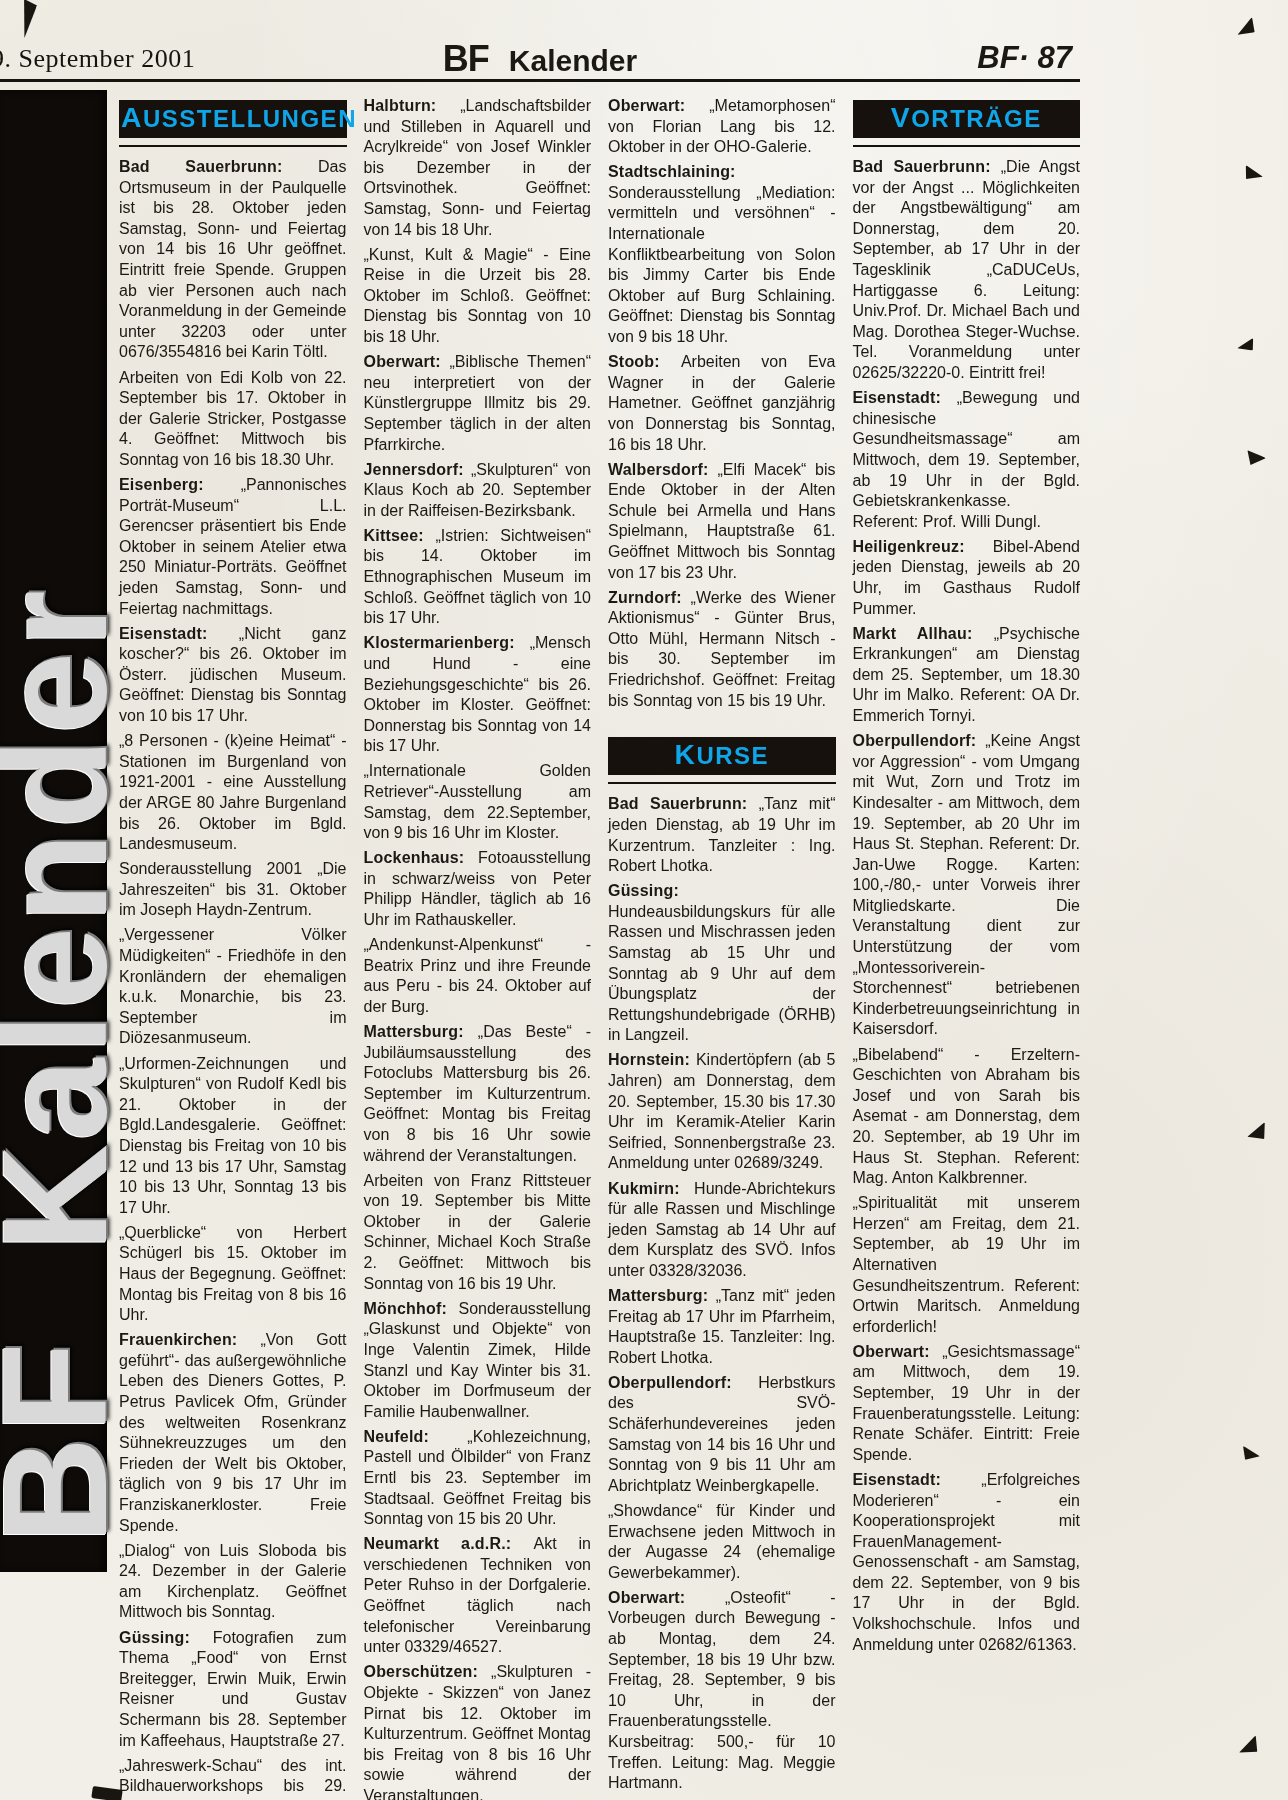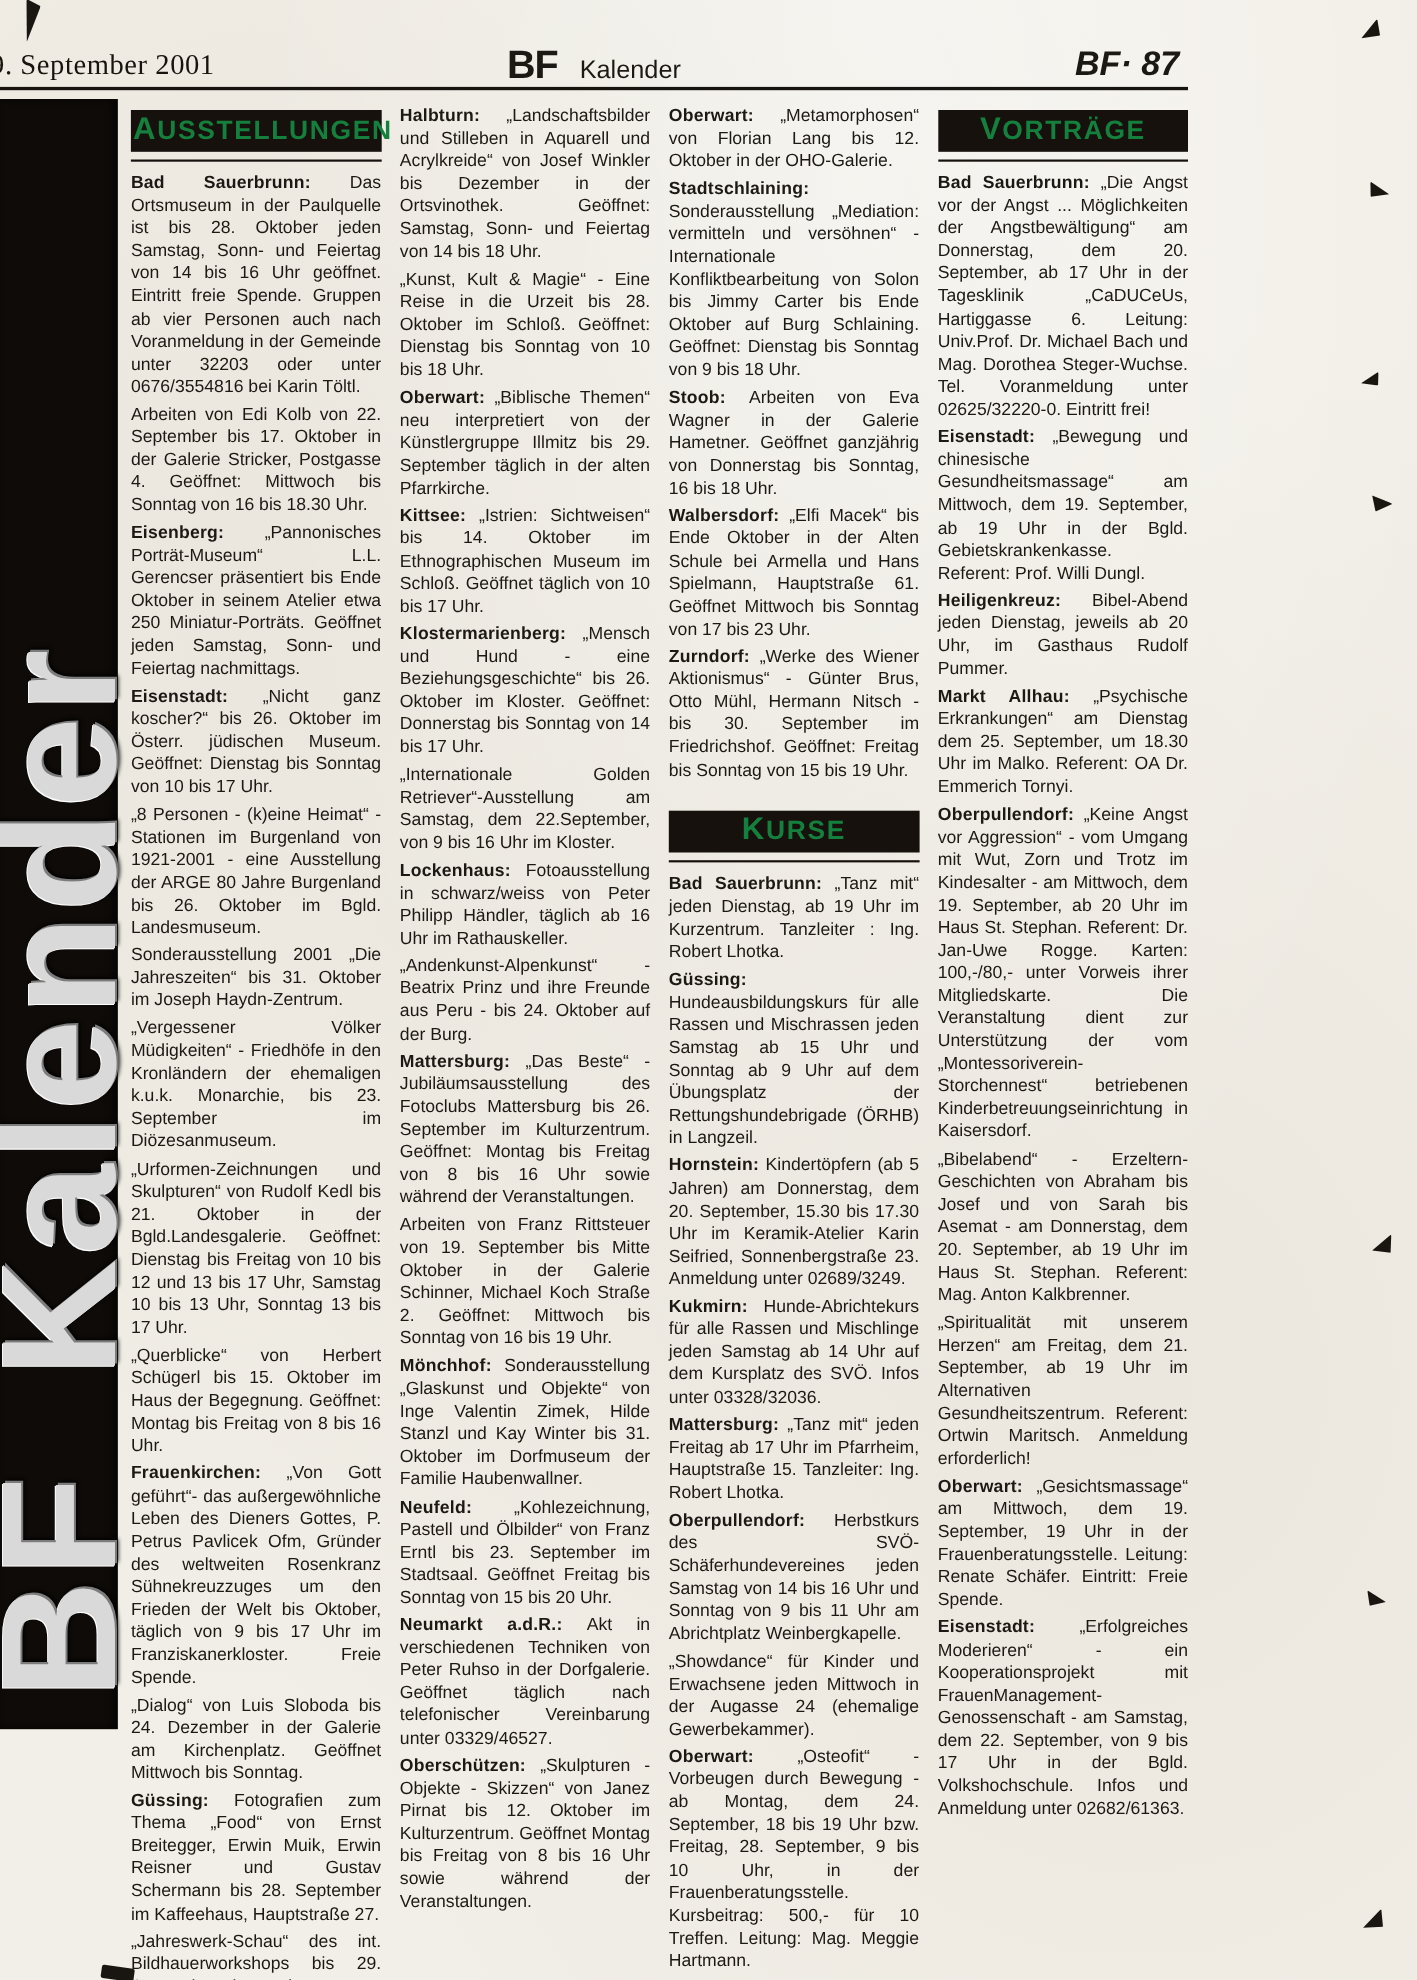--- a/index.html
+++ b/index.html
@@ -11,39 +11,39 @@
       radial-gradient(ellipse at 20% 30%, rgba(210,205,190,.25), transparent 60%),
       radial-gradient(ellipse at 80% 70%, rgba(215,210,196,.28), transparent 55%),
       radial-gradient(ellipse at 60% 10%, rgba(255,255,255,.5), transparent 50%),
       #f2efe8;}
   
   .masthead{position:absolute;left:0;top:0;width:1080px;height:82px;}
   .mast-date{position:absolute;left:-9px;top:44px;font-family:"Liberation Serif",serif;
              font-size:26px;letter-spacing:.5px;color:#17130e;}
   .mast-center{position:absolute;left:0;right:0;top:38px;text-align:center;white-space:nowrap;}
   .mast-bf{font-weight:bold;font-size:36px;letter-spacing:-1px;}
-  .mast-kal{font-weight:normal;font-size:23px;margin-left:20px;}
+  .mast-kal{font-weight:bold;font-size:30px;margin-left:20px;}
   .mast-page{position:absolute;right:8px;top:40px;font-weight:bold;font-size:31px;letter-spacing:0;font-style:italic;}
   .mast-rule{position:absolute;left:0;top:79px;width:1080px;height:3px;background:#17130e;}
   
   .banner{position:absolute;left:0;top:90px;width:107px;height:1482px;background:#0e0b08;
           box-shadow:inset -4px 0 8px rgba(0,0,0,.6);}
   .banner-text{position:absolute;left:50%;top:0;height:100%;transform:translateX(-50%) rotate(180deg);
       writing-mode:vertical-rl;font-weight:bold;font-size:148px;line-height:107px;
       letter-spacing:4px;word-spacing:42px;color:#d9d9d9;
       text-shadow:2px 2px 0 #7c7c7c, -1px -1px 0 #ffffff, 3px 3px 4px #000;
       font-family:"Liberation Sans",sans-serif;white-space:nowrap;padding-top:28px;box-sizing:border-box;}
   
   #columns{position:absolute;left:119px;top:96px;width:961px;display:flex;gap:17px;}
   .col{flex:1 1 0;min-width:0;text-align:justify;font-size:16px;line-height:20.6px;
        -webkit-hyphens:auto;hyphens:auto;}
   .col p{margin:0 0 4.5px 0;}
   .col p b{letter-spacing:.2px;}
   .section-head{margin:4px 0 10px 0;}
-  .head-box{background:#16110c;color:#15803d;text-align:center;font-weight:bold;
+  .head-box{background:#16110c;color:#0ea5e9;text-align:center;font-weight:bold;
             font-size:24px;letter-spacing:1.5px;padding:7px 2px 8px 2px;
             text-transform:uppercase;}
   .head-box::first-letter{font-size:1.18em;}
   .head-rule{height:2.5px;background:#16110c;margin-top:7px;}
   .section-head.spaced{margin-top:26px;}
   
   .artifact{position:absolute;background:#191510;border-radius:2px;}
   .a1{left:1236px;top:22px;width:22px;height:14px;transform:rotate(-35deg);clip-path:polygon(0 45%,100% 0,70% 100%);}
   .a2{left:1243px;top:168px;width:20px;height:13px;transform:rotate(20deg);clip-path:polygon(0 0,100% 40%,25% 100%);}
   .a3{left:1237px;top:340px;width:18px;height:12px;transform:rotate(-15deg);clip-path:polygon(0 50%,100% 0,80% 100%);}
@@ -89,20 +89,21 @@
       <p>„Querblicke“ von Herbert Schügerl bis 15. Oktober im Haus der Begegnung. Geöffnet: Montag bis Freitag von 8 bis 16 Uhr.</p>
       <p><b>Frauenkirchen: </b>„Von Gott geführt“- das außergewöhnliche Leben des Dieners Gottes, P. Petrus Pavlicek Ofm, Gründer des weltweiten Rosenkranz Sühnekreuzzuges um den Frieden der Welt bis Oktober, täglich von 9 bis 17 Uhr im Franziskanerkloster. Freie Spende.</p>
       <p>„Dialog“ von Luis Sloboda bis 24. Dezember in der Galerie am Kirchenplatz. Geöffnet Mittwoch bis Sonntag.</p>
       <p><b>Güssing: </b>Fotografien zum Thema „Food“ von Ernst Breitegger, Erwin Muik, Erwin Reisner und Gustav Schermann bis 28. September im Kaffeehaus, Hauptstraße 27.</p>
       <p>„Jahreswerk-Schau“ des int. Bildhauerworkshops bis 29. September im Kulturzentrum. Geöffnet: Dienstag bis Freitag von 8 bis 15 Uhr sowie während der Veranstaltungen.</p>
     </div>
     <div class="col">
       <p><b>Halbturn: </b>„Landschaftsbilder und Stilleben in Aquarell und Acrylkreide“ von Josef Winkler bis Dezember in der Ortsvinothek. Geöffnet: Samstag, Sonn- und Feiertag von 14 bis 18 Uhr.</p>
       <p>„Kunst, Kult &amp; Magie“ - Eine Reise in die Urzeit bis 28. Oktober im Schloß. Geöffnet: Dienstag bis Sonntag von 10 bis 18 Uhr.</p>
       <p><b>Oberwart: </b>„Biblische Themen“ neu interpretiert von der Künstlergruppe Illmitz bis 29. September täglich in der alten Pfarrkirche.</p>
+      <p><b>Jennersdorf: </b>„Skulpturen“ von Klaus Koch ab 20. September in der Raiffeisen-Bezirksbank.</p>
       <p><b>Kittsee: </b>„Istrien: Sichtweisen“ bis 14. Oktober im Ethnographischen Museum im Schloß. Geöffnet täglich von 10 bis 17 Uhr.</p>
       <p><b>Klostermarienberg: </b>„Mensch und Hund - eine Beziehungsgeschichte“ bis 26. Oktober im Kloster. Geöffnet: Donnerstag bis Sonntag von 14 bis 17 Uhr.</p>
       <p>„Internationale Golden Retriever“-Ausstellung am Samstag, dem 22.September, von 9 bis 16 Uhr im Kloster.</p>
       <p><b>Lockenhaus: </b>Fotoausstellung in schwarz/weiss von Peter Philipp Händler, täglich ab 16 Uhr im Rathauskeller.</p>
       <p>„Andenkunst-Alpenkunst“ - Beatrix Prinz und ihre Freunde aus Peru - bis 24. Oktober auf der Burg.</p>
       <p><b>Mattersburg: </b>„Das Beste“ - Jubiläumsausstellung des Fotoclubs Mattersburg bis 26. September im Kulturzentrum. Geöffnet: Montag bis Freitag von 8 bis 16 Uhr sowie während der Veranstaltungen.</p>
       <p>Arbeiten von Franz Rittsteuer von 19. September bis Mitte Oktober in der Galerie Schinner, Michael Koch Straße 2. Geöffnet: Mittwoch bis Sonntag von 16 bis 19 Uhr.</p>
       <p><b>Mönchhof: </b>Sonderausstellung „Glaskunst und Objekte“ von Inge Valentin Zimek, Hilde Stanzl und Kay Winter bis 31. Oktober im Dorfmuseum der Familie Haubenwallner.</p>
       <p><b>Neufeld: </b>„Kohlezeichnung, Pastell und Ölbilder“ von Franz Erntl bis 23. September im Stadtsaal. Geöffnet Freitag bis Sonntag von 15 bis 20 Uhr.</p>
       <p><b>Neumarkt a.d.R.: </b>Akt in verschiedenen Techniken von Peter Ruhso in der Dorfgalerie. Geöffnet täglich nach telefonischer Vereinbarung unter 03329/46527.</p>

